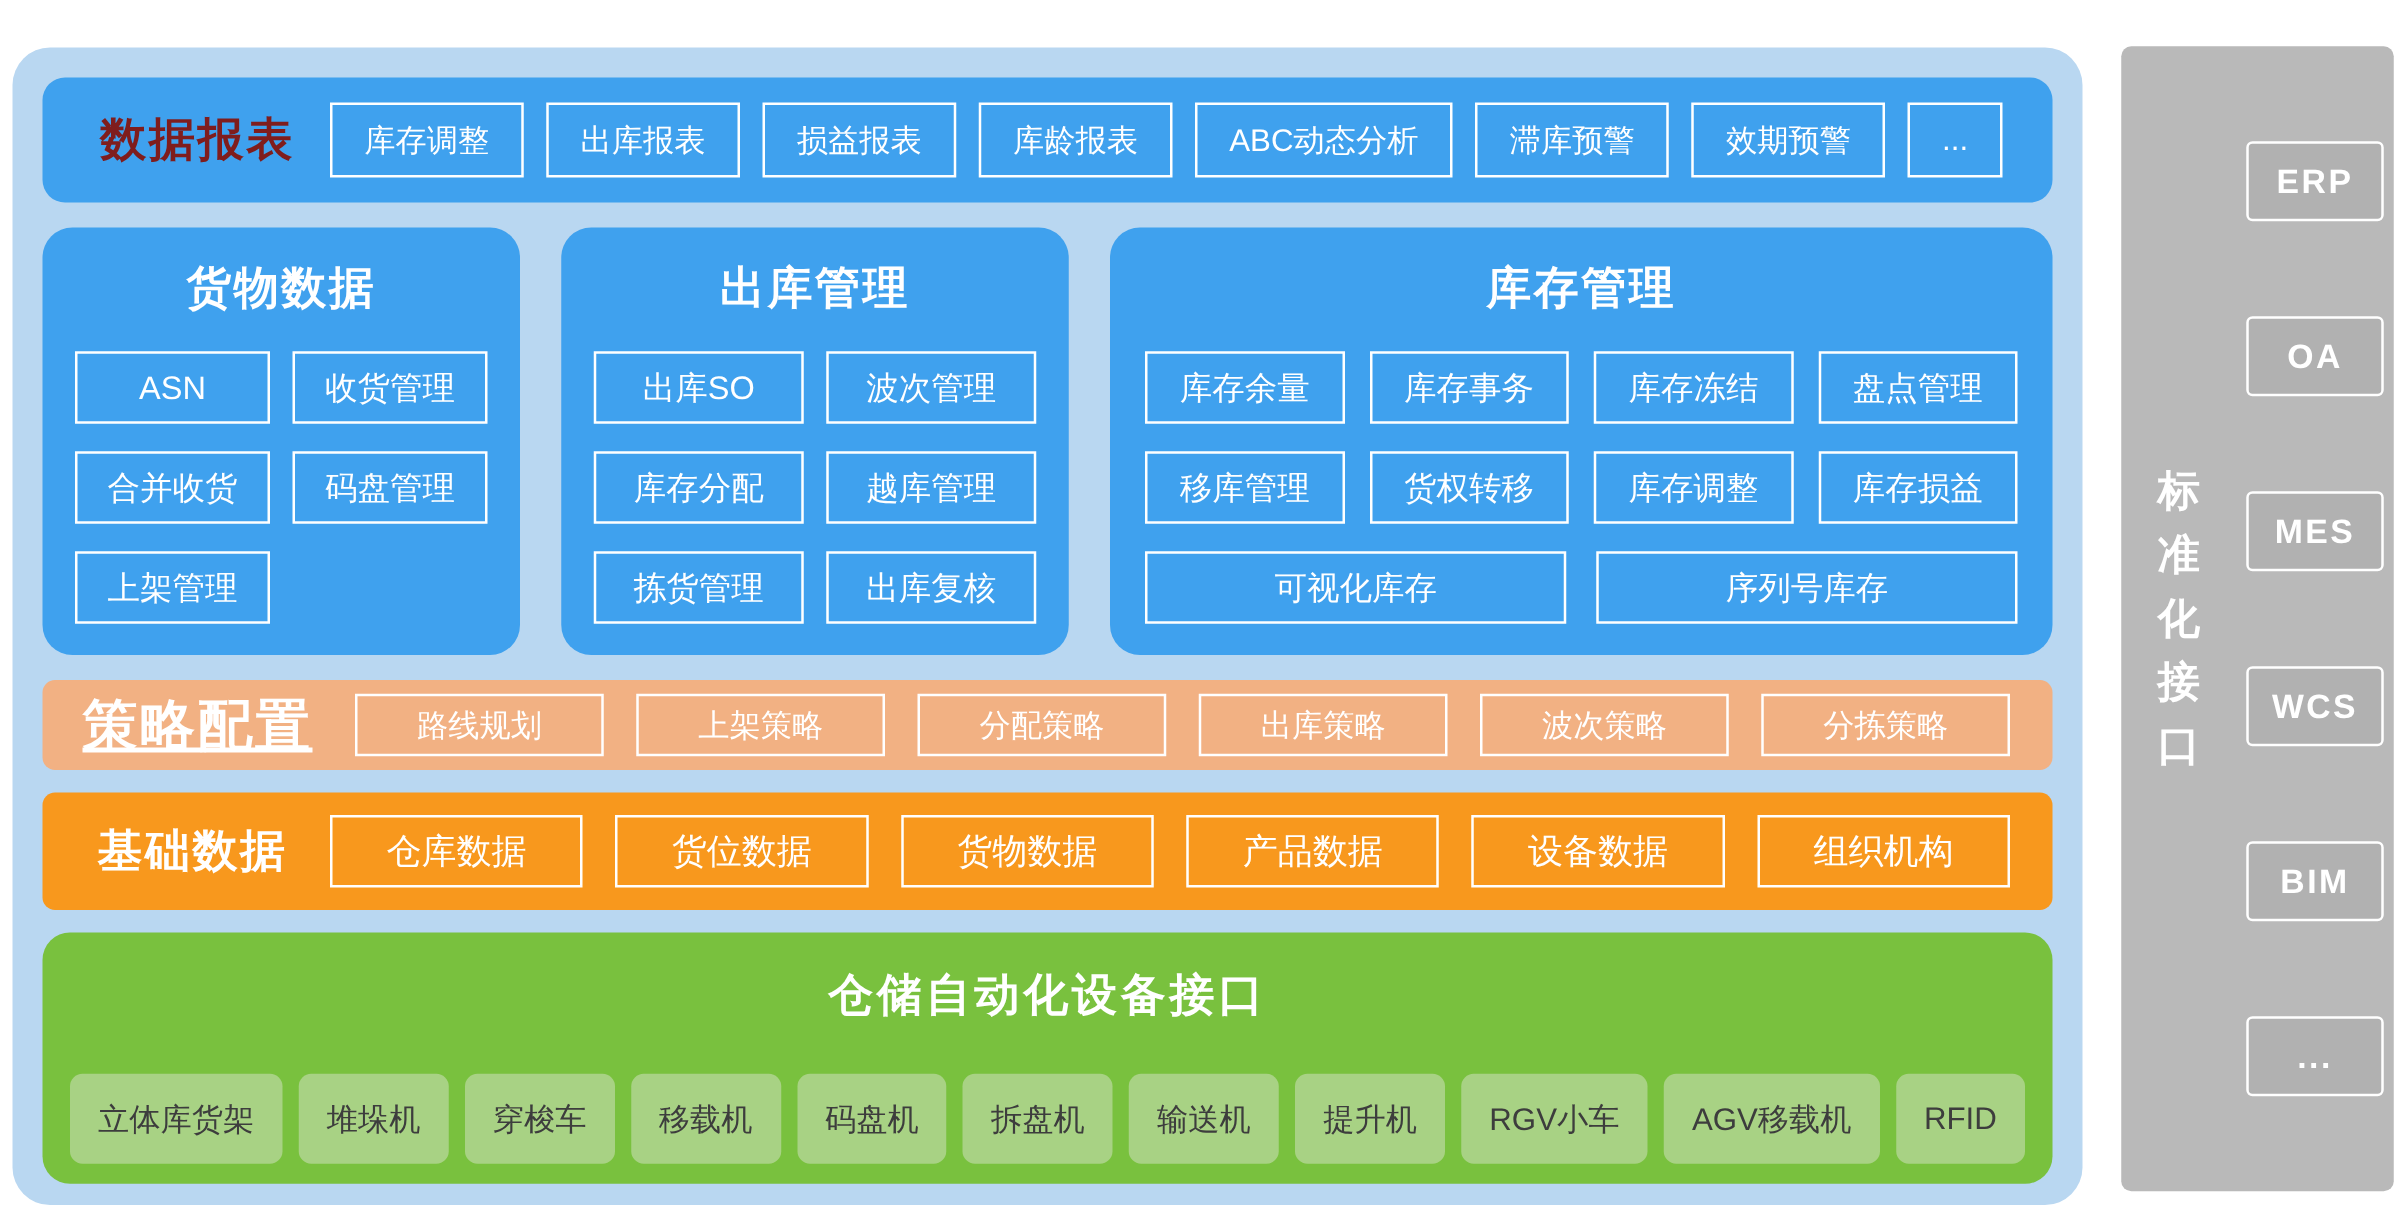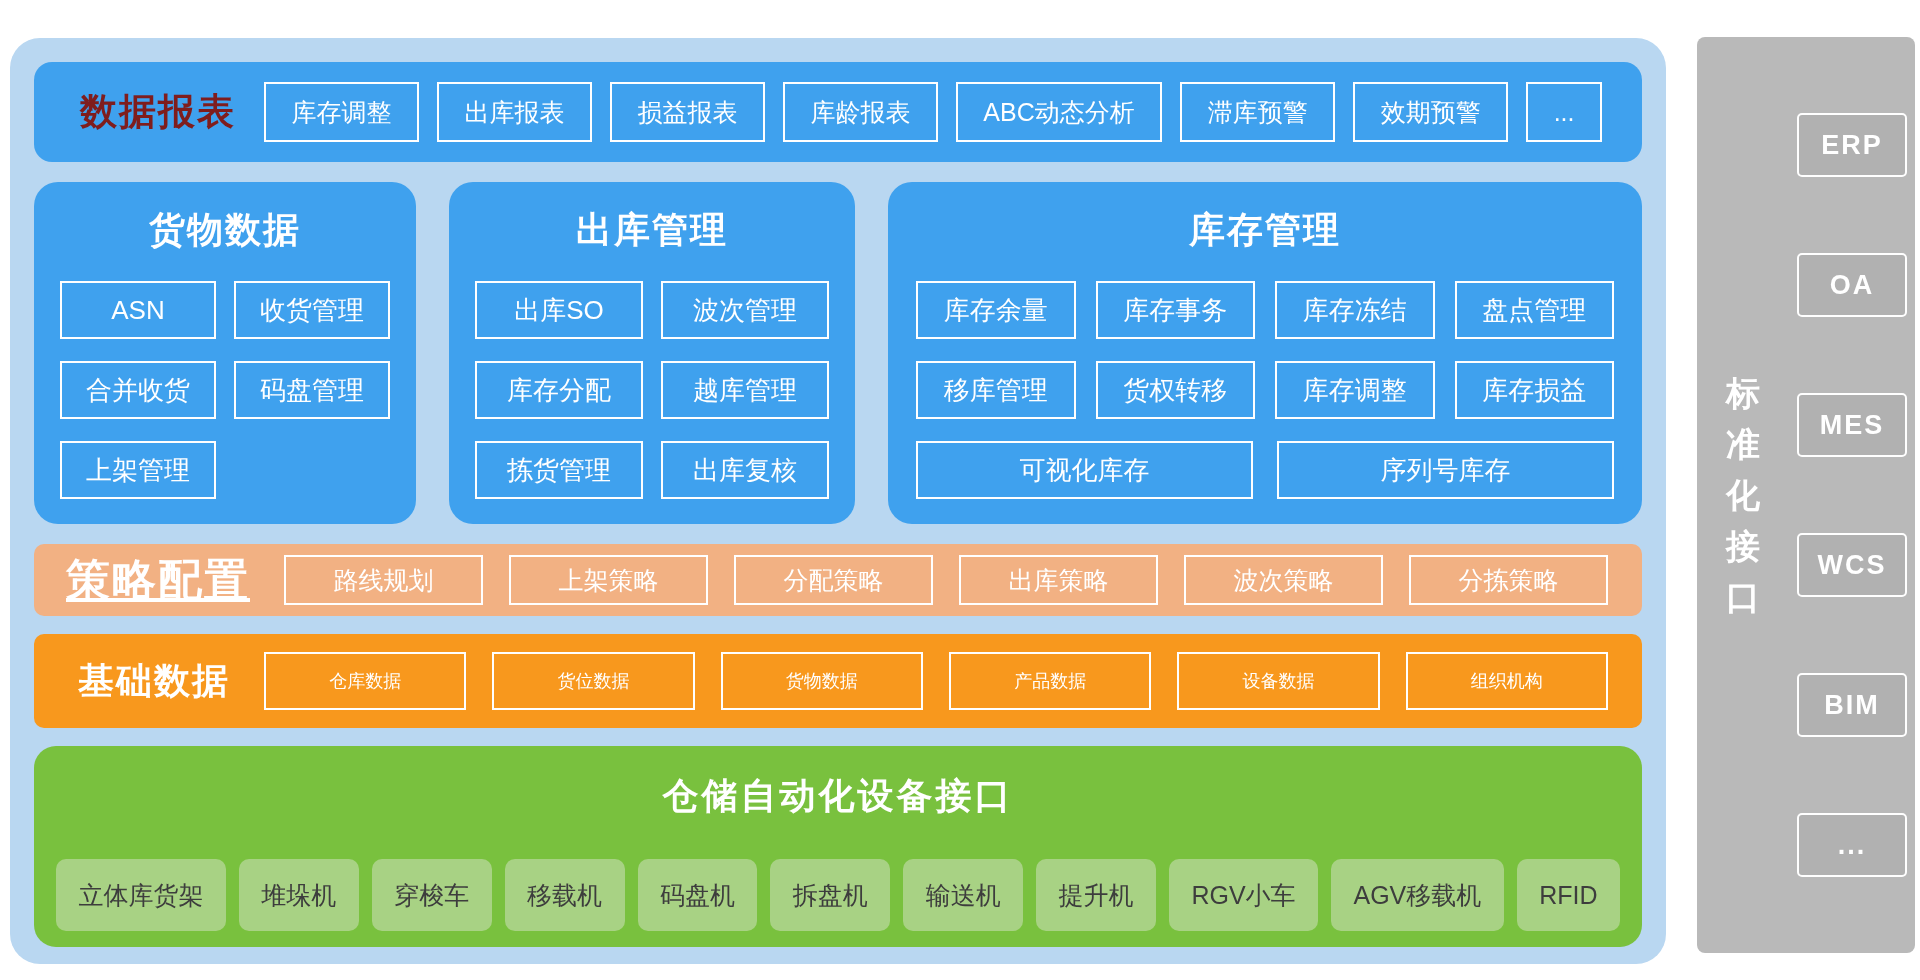--- a/index.html
+++ b/index.html
@@ -49,21 +49,21 @@
   .bar h2{color:#fff;font-weight:bold;white-space:nowrap;letter-spacing:2px;}
   .bar .list{flex:1;display:flex;gap:26px;}
   .bar .wbox{flex:1;}
   .strategy{margin-top:20px;height:72px;background:var(--salmon);}
   .strategy h2{font-size:44px;margin:0 34px 0 32px;text-decoration:underline;}
   .strategy .list{margin-right:34px;border-radius:23px;}
   .strategy .wbox{height:50px;font-size:25px;}
   .basic{margin-top:18px;height:94px;background:var(--orange);}
   .basic h2{font-size:36px;margin:0 34px 0 44px;}
   .basic .list{margin-right:34px;}
-  .basic .wbox{height:58px;font-size:18px;}
+  .basic .wbox{height:58px;font-size:28px;}
 
   
   .automation{margin-top:18px;flex:1;background:var(--green);border-radius:22px;
               display:flex;flex-direction:column;}
   .automation h2{color:#fff;font-size:36px;font-weight:bold;text-align:center;
                  letter-spacing:3px;margin:26px 0 22px 0;}
   .automation .list{display:flex;gap:13px;padding:16px 22px;}
   .gbox{background:var(--green-light);color:var(--dark-text);border-radius:10px;
         height:72px;font-size:25px;display:flex;align-items:center;justify-content:center;
         white-space:nowrap;padding:0 18px;flex:1 1 auto;}

